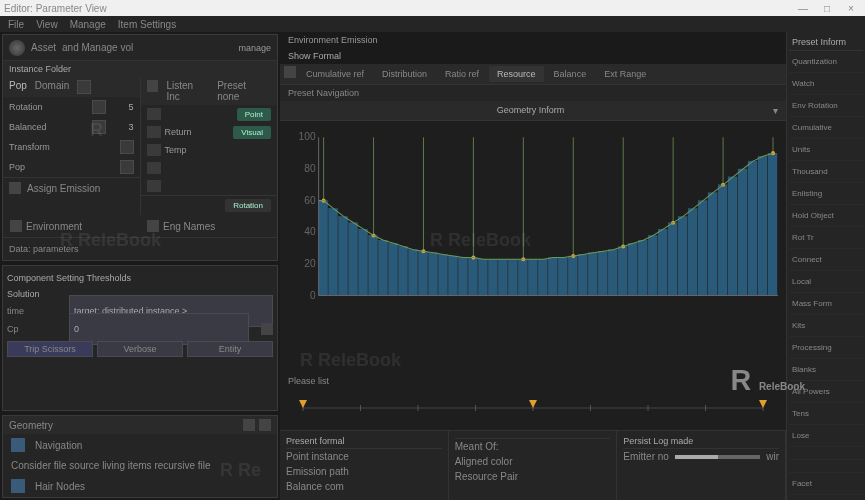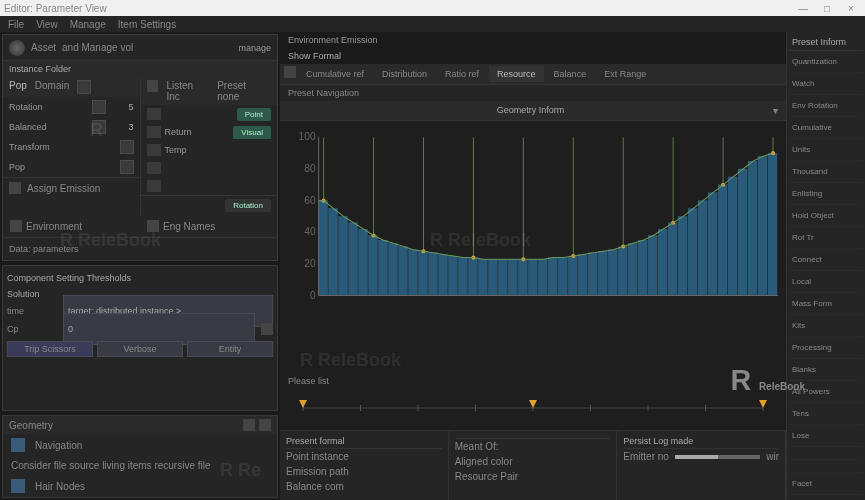--- a/index.html
+++ b/index.html
@@ -26,21 +26,21 @@
 .attr-row{display:flex;align-items:center;padding:2px 6px;gap:4px;height:18px}
 .attr-icon{width:14px;height:12px;background:#3a3a3a}
 .attr-name{flex:1;font-size:9px;color:#999}
 .attr-btn{background:#2d5a4a;padding:2px 8px;font-size:8px;color:#aec;border-radius:2px;cursor:pointer}
 .footer-row{display:flex;align-items:flex-end;padding:3px 6px;gap:6px;border-top:1px solid #333;height:20px}
 .icon-sm{width:12px;height:12px;background:#444}
 .scene-tab{display:flex;gap:6px;padding:3px;border-bottom:1px solid #333}
 .scene-btn{flex:1;display:flex;align-items:center;gap:4px;padding:2px 4px;font-size:9px}
 .param-panel{padding:4px}
 .param-heading{font-size:9px;color:#aaa;padding:3px 0}
-.param-row{display:flex;align-items:center;gap:6px;padding:2px 0;height:18px}
+.param-row{display:flex;align-items:center;gap:12px;padding:2px 0;height:18px}
 .param-label{width:50px;font-size:9px;color:#888}
 .param-input{flex:1;background:#3a3a45;border:1px solid #4a4a55;height:32px;padding:0 4px;font-size:9px;color:#aaa}
 .param-input-sm{width:40px}
 .btn-row{display:flex;gap:4px;padding:3px 0}
 .btn{flex:1;background:#3a3a45;border:1px solid #4a4a55;height:16px;display:flex;align-items:center;justify-content:center;font-size:9px;cursor:pointer}
 .gen-header{display:flex;align-items:center;padding:3px 6px;gap:6px;background:#2a2a2a;font-size:9px}
 .gen-right{margin-left:auto;display:flex;gap:4px}
 .gen-item{display:flex;align-items:center;gap:10px;padding:4px 8px}
 .gen-icon{width:14px;height:14px;background:#3a5a7a}
 .center{flex:1;display:flex;flex-direction:column}

